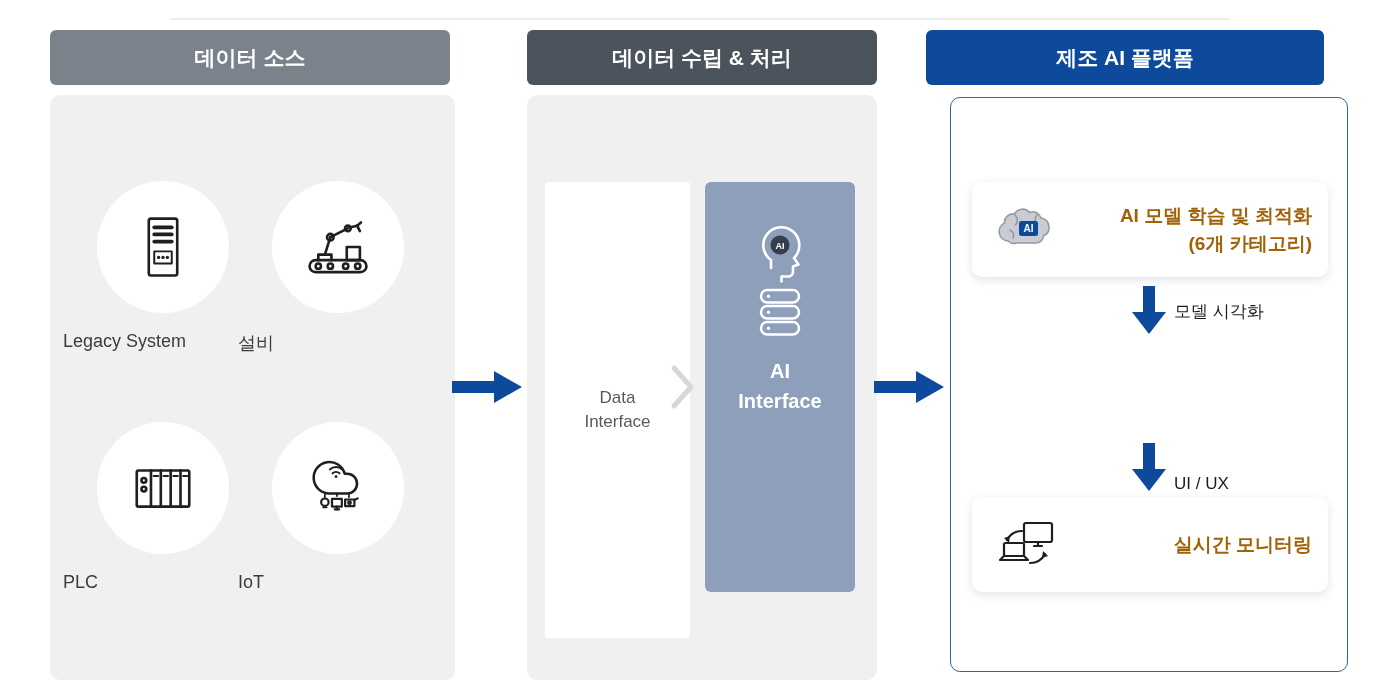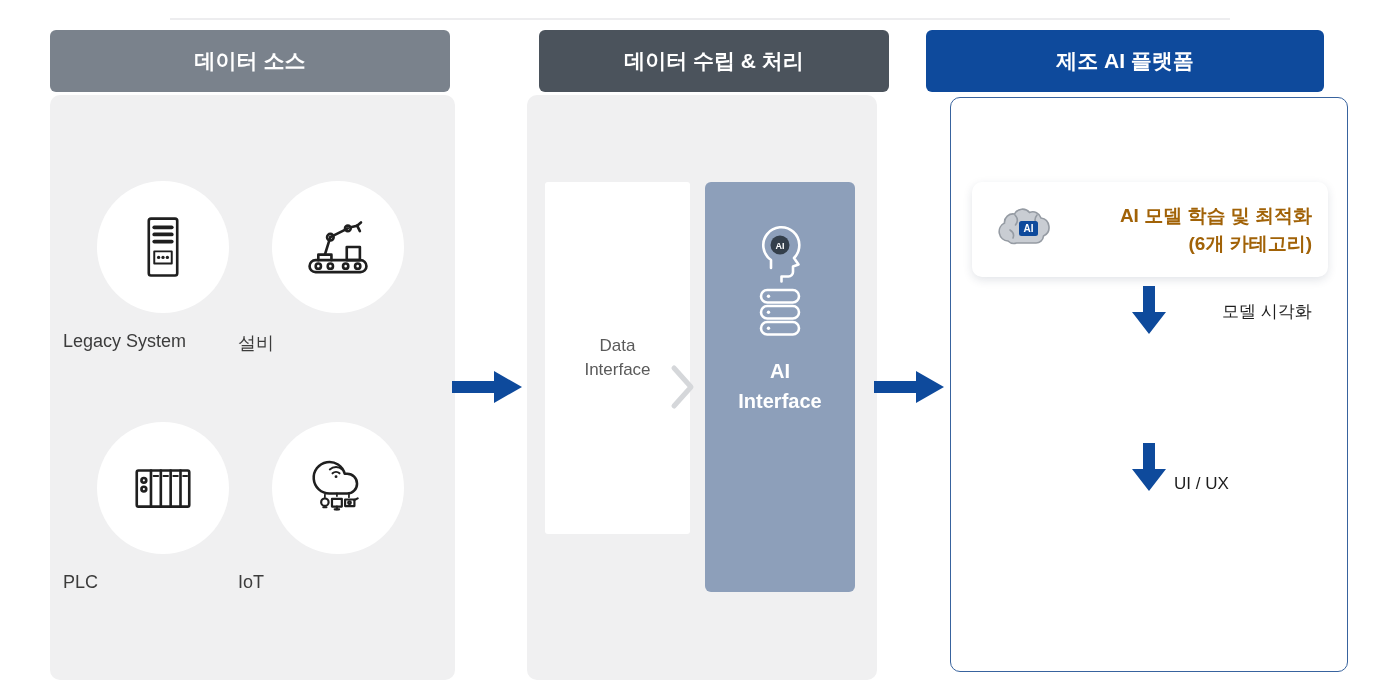--- a/index.html
+++ b/index.html
@@ -1,29 +1,29 @@
 <!DOCTYPE html>
 <html><head>
 <meta charset="utf-8">
 <style>
   * { margin:0; padding:0; box-sizing:border-box; }
   body { background:#ffffff; font-family:"Liberation Sans","DejaVu Sans",sans-serif; }
   .canvas { position:relative; width:1400px; height:700px; background:#fff; overflow:hidden; }
   .top-line { position:absolute; left:170px; top:18px; width:1060px; height:2px; background:#ededef; }
 
-  .col-header { position:absolute; top:30px; height:62px; border-radius:6px; display:flex;
+  .col-header { position:absolute; top:30px; height:55px; border-radius:6px; display:flex;
     align-items:center; justify-content:center; color:#fff; font-size:21px; font-weight:700; }
   .panel { position:absolute; border-radius:10px; }
   .panel.gray { background:#f0f0f1; }
 
   .circle { position:absolute; width:132px; height:132px; border-radius:50%; background:#fff;
     display:flex; align-items:center; justify-content:center; }
   .src-label { position:absolute; width:200px; font-size:18px; color:#3c3c3c; }
 
-  .di-box { position:absolute; left:545px; top:182px; width:145px; height:352px; background:#fff;
+  .di-box { position:absolute; left:545px; top:182px; width:145px; height:456px; background:#fff;
     border-radius:3px; display:flex; align-items:center; justify-content:center; text-align:center;
     font-size:17px; color:#5a5a5a; line-height:1.4; }
   .chev { position:absolute; left:669px; top:363px; z-index:2; }
   .aidb { position:absolute; left:705px; top:182px; width:150px; height:410px; background:#8d9fba;
     border-radius:6px; display:flex; flex-direction:column; align-items:center; padding-top:30px; }
   .aidb-text { margin-top:14px; text-align:center; color:#fff; font-size:20px; font-weight:700; line-height:1.5; }
 
   .harrow { position:absolute; top:368px; }
 
   .p3 { left:950px; top:97px; width:398px; height:575px; background:#fff; border:1px solid #38639e; border-radius:10px; }
@@ -122,21 +122,21 @@
         <line x1="47" y1="43" x2="50" y2="41.5"></line>
       </g>
     </svg>
   </div>
   <div class="src-label" style="left:238px;top:572px;">IoT</div>
 
   <svg class="harrow" style="left:452px;" width="70" height="38" viewBox="0 0 70 38">
     <polygon points="0,13 42,13 42,3 70,19 42,35 42,25 0,25" fill="#0e4a9c"></polygon>
   </svg>
 
-  <div class="col-header" style="left:527px;width:350px;background:#4b535c;margin-left:12px;">데이터 수립 &amp; 처리</div>
+  <div class="col-header" style="left:527px;width:350px;background:#4b535c;">데이터 수립 &amp; 처리</div>
   <div class="panel gray" style="left:527px;top:95px;width:350px;height:585px;"></div>
 
   <div class="di-box">
     <div>
       <span>Data</span><br>
       <span>Interface</span>
     </div>
   </div>
 
   <svg class="chev" width="28" height="48" viewBox="0 0 28 48">
@@ -181,21 +181,41 @@
     </div>
     <div class="card-text">
       <span>AI 모델 학습 및 최적화</span><br>
       <span>(6개 카테고리)</span>
     </div>
   </div>
 
   <svg class="varrow" style="top:286px;" width="34" height="48" viewBox="0 0 34 48">
     <polygon points="11,0 23,0 23,26 34,26 17,48 0,26 11,26" fill="#0e4a9c"></polygon>
   </svg>
-  <div class="flow-label" style="top:300px;margin-left:48px;">모델 시각화</div>
+  <div class="flow-label" style="top:300px;">모델 시각화</div>
 
 
   <svg class="varrow" style="top:443px;" width="34" height="48" viewBox="0 0 34 48">
     <polygon points="11,0 23,0 23,26 34,26 17,48 0,26 11,26" fill="#0e4a9c"></polygon>
   </svg>
   <div class="flow-label" style="top:474px;">UI / UX</div>
 
+  <div class="card" style="top:497px;">
+    <div class="card-icon">
+      <svg width="64" height="52" viewBox="0 0 64 52">
+        <g fill="none" stroke="#1f1f1f" stroke-width="2.2" stroke-linecap="round" stroke-linejoin="round">
+          <rect x="28" y="4" width="28" height="19" rx="2"></rect>
+          <line x1="42" y1="23" x2="42" y2="27"></line>
+          <line x1="38" y1="27" x2="46" y2="27"></line>
+          <rect x="8" y="24" width="20" height="13" rx="1.5"></rect>
+          <path d="M4 41 l4 -4 h20 l4 4 z"></path>
+          <path d="M26 12 a17 17 0 0 0 -15 9"></path>
+          <path d="M34 44 a17 17 0 0 0 15 -9"></path>
+        </g>
+        <polygon points="8,19 13,24 14,17" fill="#1f1f1f"></polygon>
+        <polygon points="52,37 47,32 46,39" fill="#1f1f1f"></polygon>
+      </svg>
+    </div>
+    <div class="card-text">
+      <span>실시간 모니터링</span>
+    </div>
+  </div>
 </div>
 
 </body></html>

